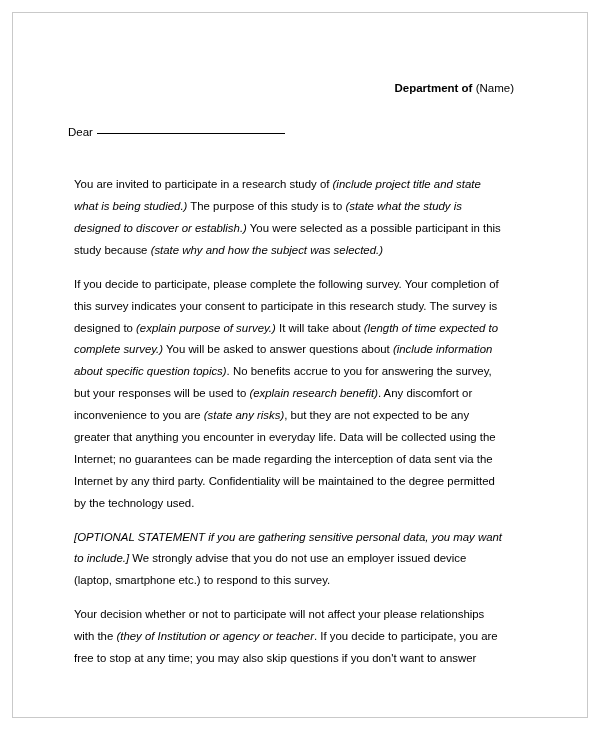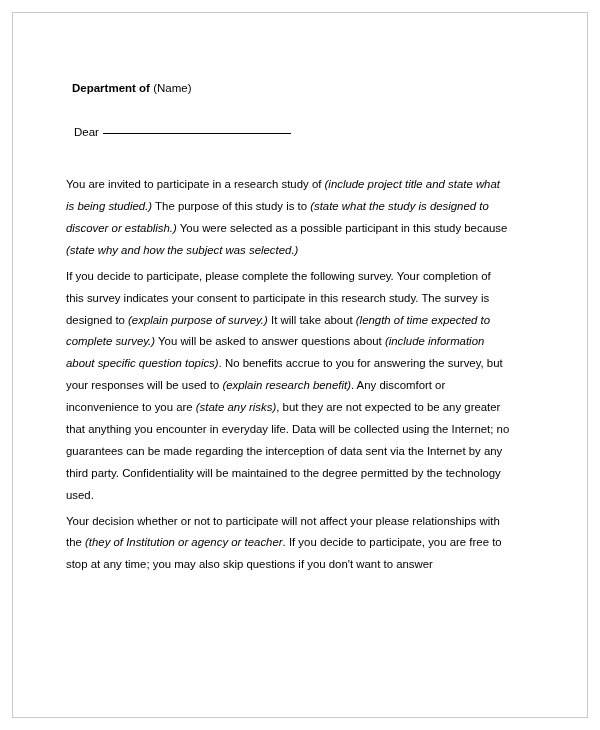--- a/index.html
+++ b/index.html
@@ -30,51 +30,51 @@
     border: 1px solid #c9c9c9;
     pointer-events: none;
   }
   .content {
     position: absolute;
     left: 62px;
     top: 80px;
     width: 452px;
   }
   .dept-line {
-    text-align: left;
+    text-align: right;
     font-size: 11.5px;
     margin: 0 0 28px 0;
     line-height: 1.4;
     padding-left: 10px;
   }
   .dept-line .b {
     font-weight: bold;
   }
   .doc-title {
     font-size: 11.5px;
     font-weight: bold;
     margin: 0 0 32px 0;
     line-height: 1.4;
   }
   .salutation {
     font-size: 11.5px;
-    margin: 0 0 34px 12px;
+    margin: 0 0 34px 6px;
     line-height: 1.4;
   }
   .salutation .blank {
     display: inline-block;
     width: 188px;
     border-bottom: 1px solid #000;
     margin-left: 4px;
     vertical-align: 2px;
   }
   p.body-par {
     font-size: 11.4px;
     line-height: 1.92;
-    margin: 4px;
+    margin: 12px;
     text-align: left;
   }
   .it {
     font-style: italic;
   }
 </style>
 </head>
 <body>
 
 <div class="page">
@@ -88,17 +88,18 @@
     </div>
 
 
     <div class="salutation">
       <span>Dear</span><span class="blank"></span>
     </div>
 
     <div id="paragraphs">
         <p class="body-par"><span>You are invited to participate in a research study of </span><span class="it">(include project title and state what is being studied.)</span><span> The purpose of this study is to </span><span class="it">(state what the study is designed to discover or establish.)</span><span> You were selected as a possible participant in this study because </span><span class="it">(state why and how the subject was selected.)</span></p>
         <p class="body-par"><span>If you decide to participate, please complete the following survey. Your completion of this survey indicates your consent to participate in this research study. The survey is designed to </span><span class="it">(explain purpose of survey.)</span><span> It will take about </span><span class="it">(length of time expected to complete survey.)</span><span> You will be asked to answer questions about </span><span class="it">(include information about specific question topics)</span><span>. No benefits accrue to you for answering the survey, but your responses will be used to </span><span class="it">(explain research benefit)</span><span>. Any discomfort or inconvenience to you are </span><span class="it">(state any risks)</span><span>, but they are not expected to be any greater that anything you encounter in everyday life. Data will be collected using the Internet; no guarantees can be made regarding the interception of data sent via the Internet by any third party. Confidentiality will be maintained to the degree permitted by the technology used.</span></p>
+        <p class="body-par"><span class="it">[OPTIONAL STATEMENT if you are gathering sensitive personal data, you may want to include.]</span><span>  We strongly advise that you do not use an employer issued device (laptop, smartphone etc.) to respond to this survey.</span></p>
         <p class="body-par"><span>Your decision whether or not to participate will not affect your please relationships with the </span><span class="it">(they of Institution or agency or teacher</span><span>. If you decide to participate, you are free to stop at any time; you may also skip questions if you don't want to answer</span></p>
       </div>
 
   </div>
 </div>
 
 </body></html>

